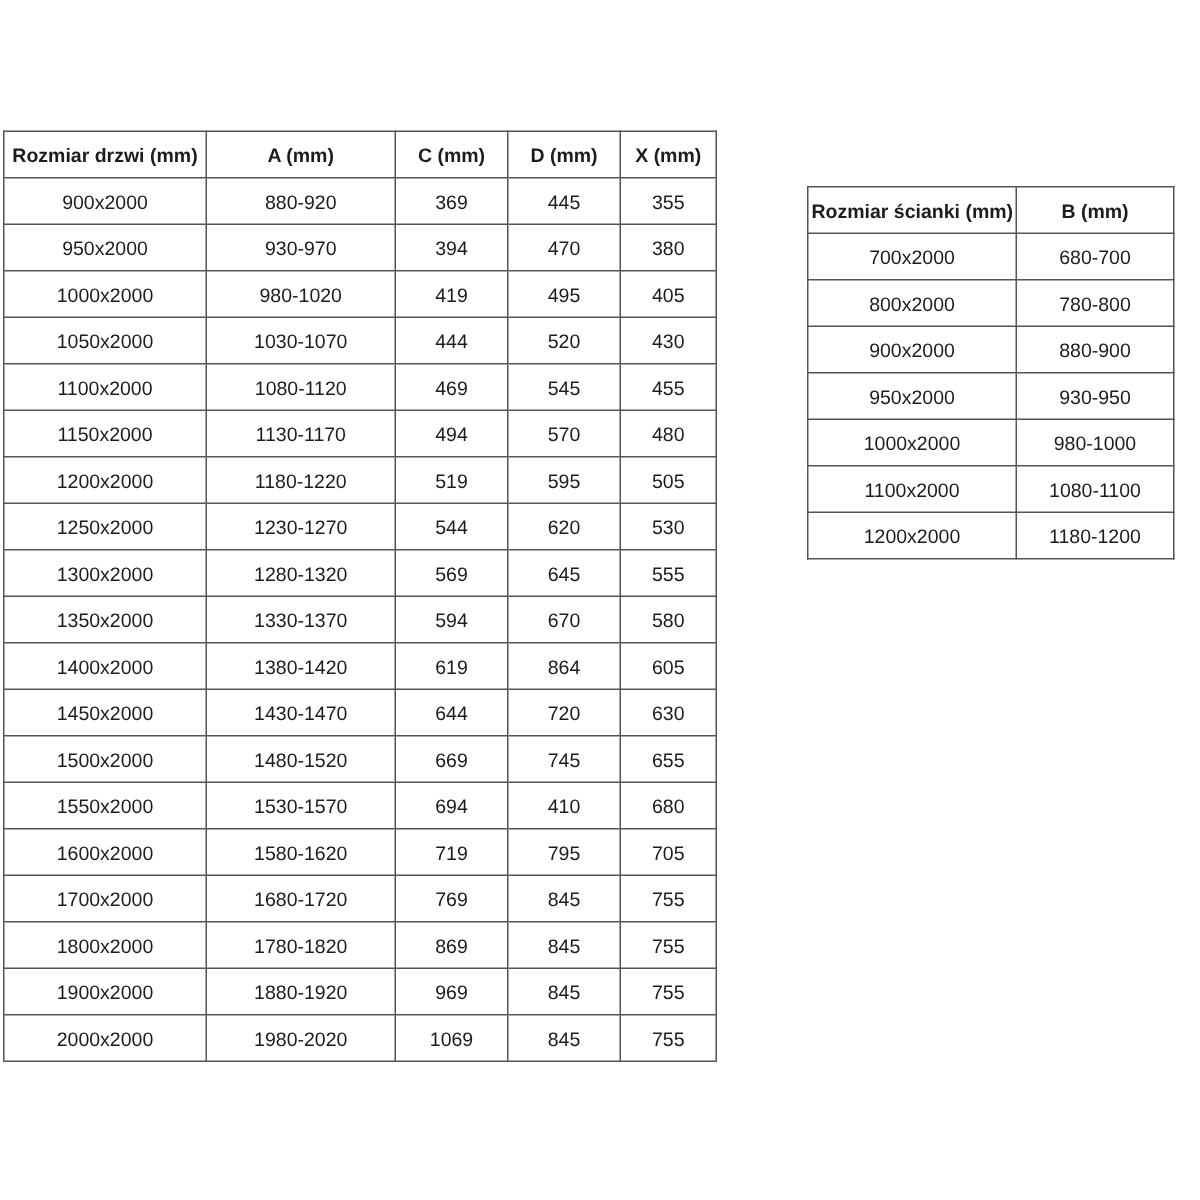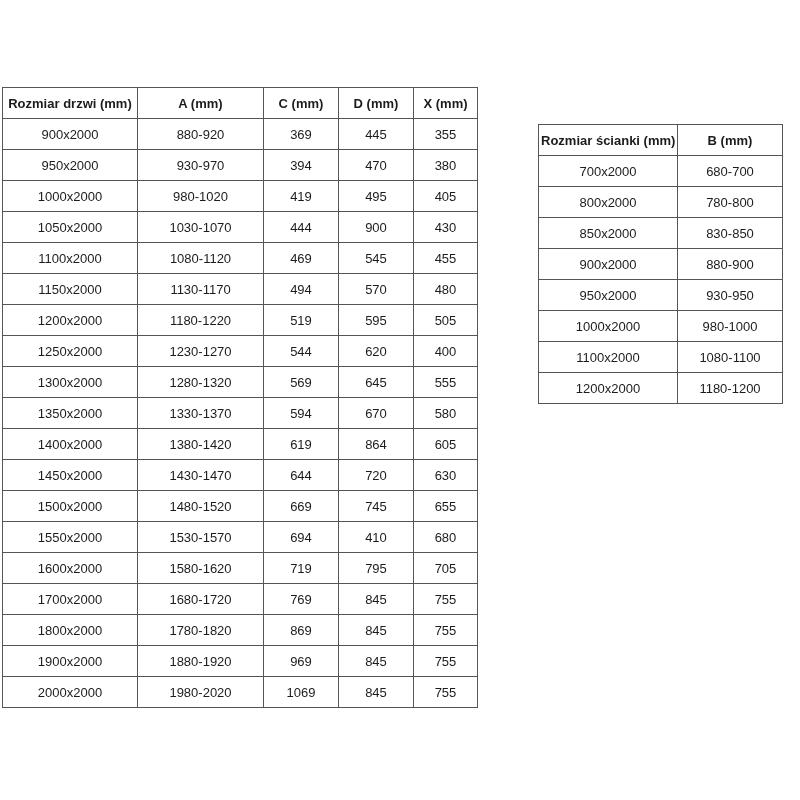--- a/index.html
+++ b/index.html
@@ -78,21 +78,21 @@
           <td>1000x2000</td>
           <td>980-1020</td>
           <td>419</td>
           <td>495</td>
           <td>405</td>
         </tr>
         <tr>
           <td>1050x2000</td>
           <td>1030-1070</td>
           <td>444</td>
-          <td>900</td>
+          <td>520</td>
           <td>430</td>
         </tr>
         <tr>
           <td>1100x2000</td>
           <td>1080-1120</td>
           <td>469</td>
           <td>545</td>
           <td>455</td>
         </tr>
         <tr>
@@ -107,21 +107,21 @@
           <td>1180-1220</td>
           <td>519</td>
           <td>595</td>
           <td>505</td>
         </tr>
         <tr>
           <td>1250x2000</td>
           <td>1230-1270</td>
           <td>544</td>
           <td>620</td>
-          <td>400</td>
+          <td>530</td>
         </tr>
         <tr>
           <td>1300x2000</td>
           <td>1280-1320</td>
           <td>569</td>
           <td>645</td>
           <td>555</td>
         </tr>
         <tr>
           <td>1350x2000</td>
@@ -210,24 +210,20 @@
     <tbody>
         <tr>
           <td>700x2000</td>
           <td>680-700</td>
         </tr>
         <tr>
           <td>800x2000</td>
           <td>780-800</td>
         </tr>
         <tr>
-          <td>850x2000</td>
-          <td>830-850</td>
-        </tr>
-        <tr>
           <td>900x2000</td>
           <td>880-900</td>
         </tr>
         <tr>
           <td>950x2000</td>
           <td>930-950</td>
         </tr>
         <tr>
           <td>1000x2000</td>
           <td>980-1000</td>

